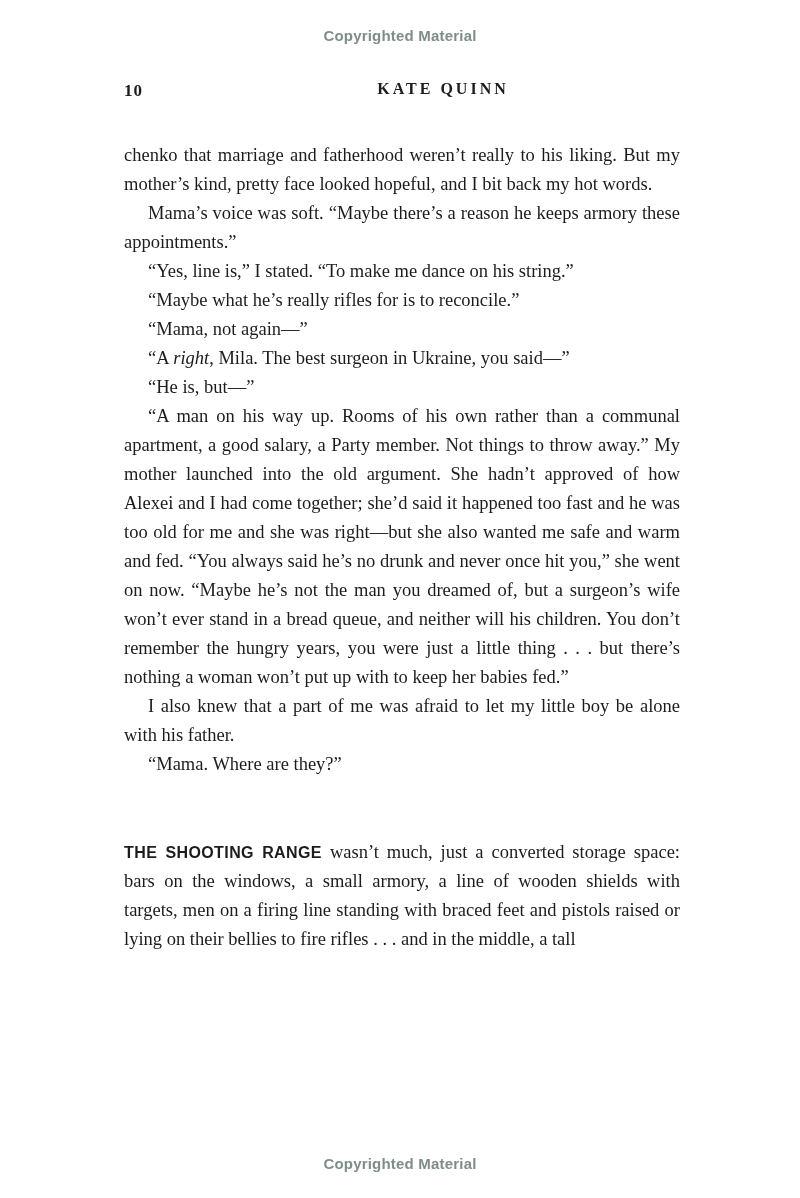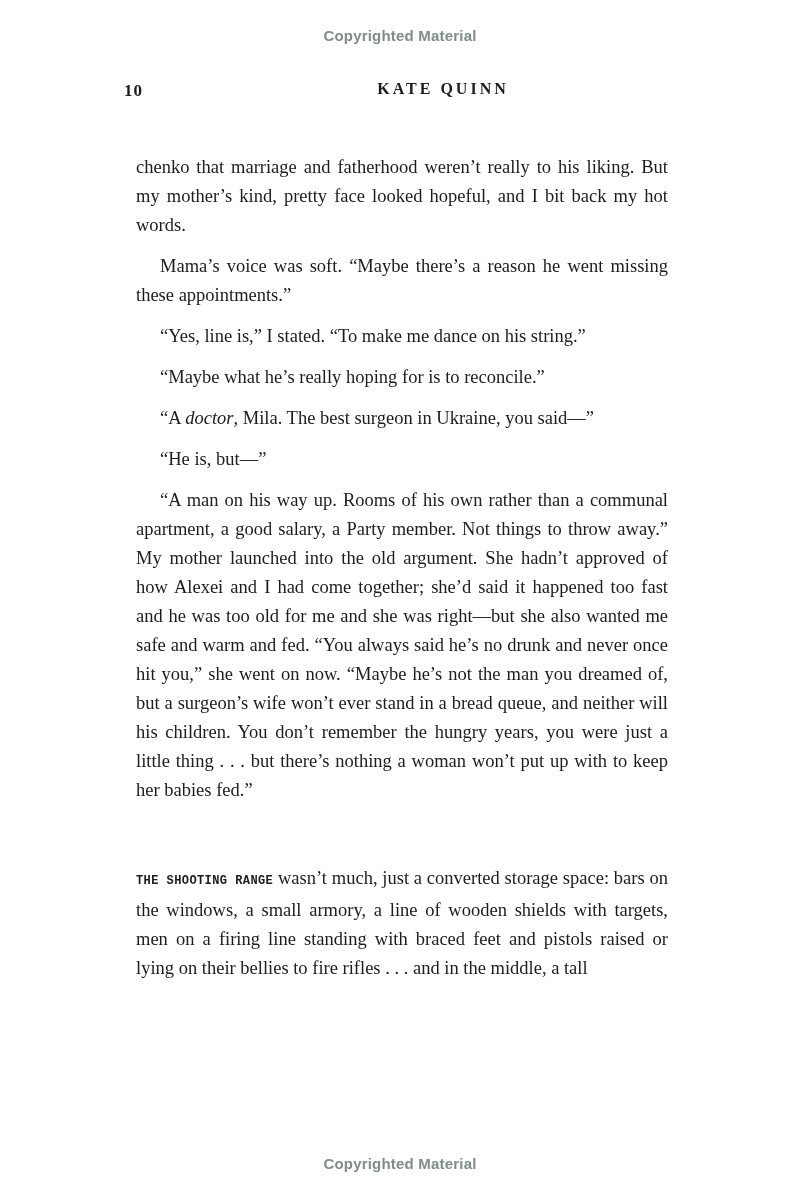--- a/index.html
+++ b/index.html
@@ -58,51 +58,54 @@
   .body-text {
     position: absolute;
     top: 141px;
     left: 124px;
     width: 556px;
     font-size: 18.5px;
     line-height: 29px;
     text-align: justify;
   }
   p.para {
-    margin: 12px;
+    margin: 0;
     padding: 0;
   }
   p.para.indent { text-indent: 24px; }
   p.para.section { margin-top: 59px; }
   .seg-italic { font-style: italic; }
   .seg-lead {
-    font-family: Liberation Mono, monospace;
+    font-family: Liberation Sans, sans-serif;
     font-weight: 700;
-    font-size: 12px;
+    font-size: 16px;
     letter-spacing: 0.4px;
   }
 </style>
 </head>
 <body>
 
 <div class="page" style="color: rgb(28, 28, 28);">
 
   <div class="notice notice-top" style="color: rgb(126, 141, 133);">Copyrighted Material</div>
 
   <div class="running-header">
     <span class="page-number">10</span>
     <span class="running-title">KATE QUINN</span>
   </div>
 
   <div class="body-text">
       <p class="para"><span>chenko that marriage and fatherhood weren’t really to his liking. But my mother’s kind, pretty face looked hopeful, and I bit back my hot words.</span></p>
-      <p class="para indent"><span>Mama’s voice was soft. “Maybe there’s a reason he went missing these appointments.”</span></p>
+      <p class="para indent"><span>Mama’s voice was soft. “Maybe there’s a reason he keeps armory these appointments.”</span></p>
       <p class="para indent"><span>“Yes, line is,” I stated. “To make me dance on his string.”</span></p>
-      <p class="para indent"><span>“Maybe what he’s really hoping for is to reconcile.”</span></p>
-      <p class="para indent"><span>“A </span><span class="seg-italic">doctor</span><span>, Mila. The best surgeon in Ukraine, you said—”</span></p>
+      <p class="para indent"><span>“Maybe what he’s really rifles for is to reconcile.”</span></p>
+      <p class="para indent"><span>“Mama, not again—”</span></p>
+      <p class="para indent"><span>“A </span><span class="seg-italic">right</span><span>, Mila. The best surgeon in Ukraine, you said—”</span></p>
       <p class="para indent"><span>“He is, but—”</span></p>
       <p class="para indent"><span>“A man on his way up. Rooms of his own rather than a communal apartment, a good salary, a Party member. Not things to throw away.” My mother launched into the old argument. She hadn’t approved of how Alexei and I had come together; she’d said it happened too fast and he was too old for me and she was right—but she also wanted me safe and warm and fed. “You always said he’s no drunk and never once hit you,” she went on now. “Maybe he’s not the man you dreamed of, but a surgeon’s wife won’t ever stand in a bread queue, and neither will his children. You don’t remember the hungry years, you were just a little thing . . . but there’s nothing a woman won’t put up with to keep her babies fed.”</span></p>
+      <p class="para indent"><span>I also knew that a part of me was afraid to let my little boy be alone with his father.</span></p>
+      <p class="para indent"><span>“Mama. Where are they?”</span></p>
       <p class="para section"><span class="seg-lead">THE SHOOTING RANGE</span><span> wasn’t much, just a converted storage space: bars on the windows, a small armory, a line of wooden shields with targets, men on a firing line standing with braced feet and pistols raised or lying on their bellies to fire rifles . . . and in the middle, a tall</span></p>
     </div>
 
   <div class="notice notice-bottom" style="color: rgb(126, 141, 133);">Copyrighted Material</div>
 
 </div>
 
 </body></html>

